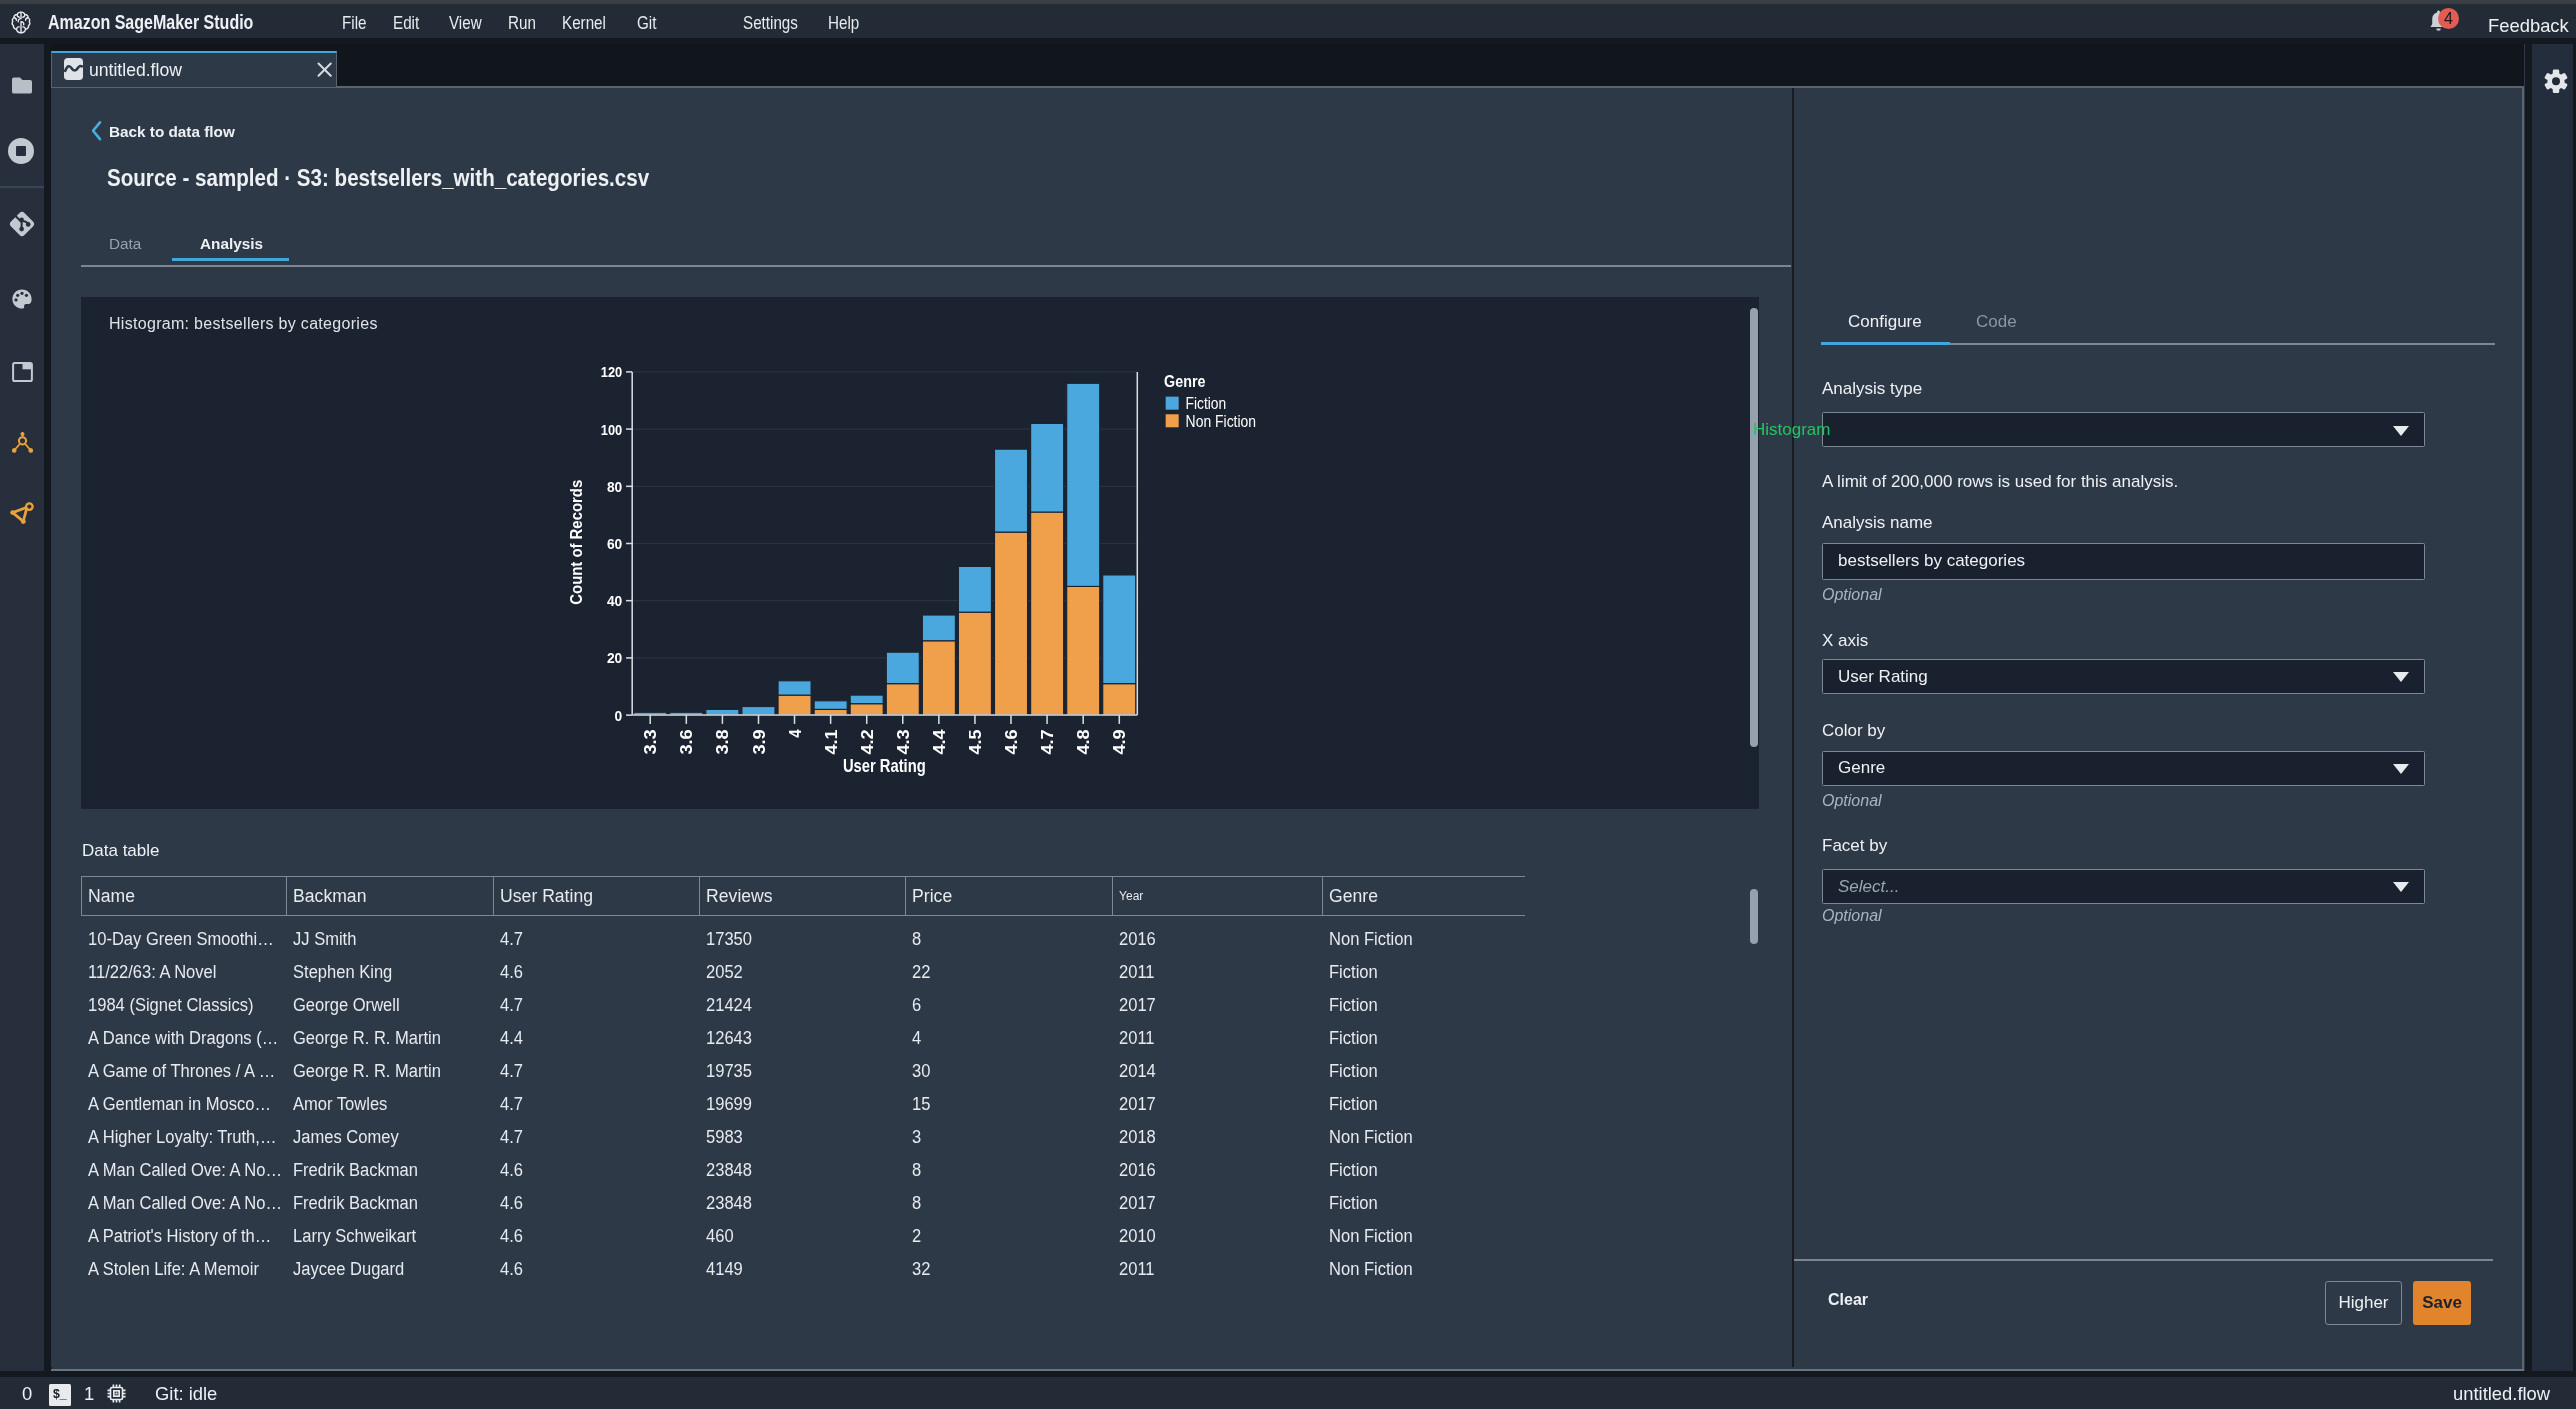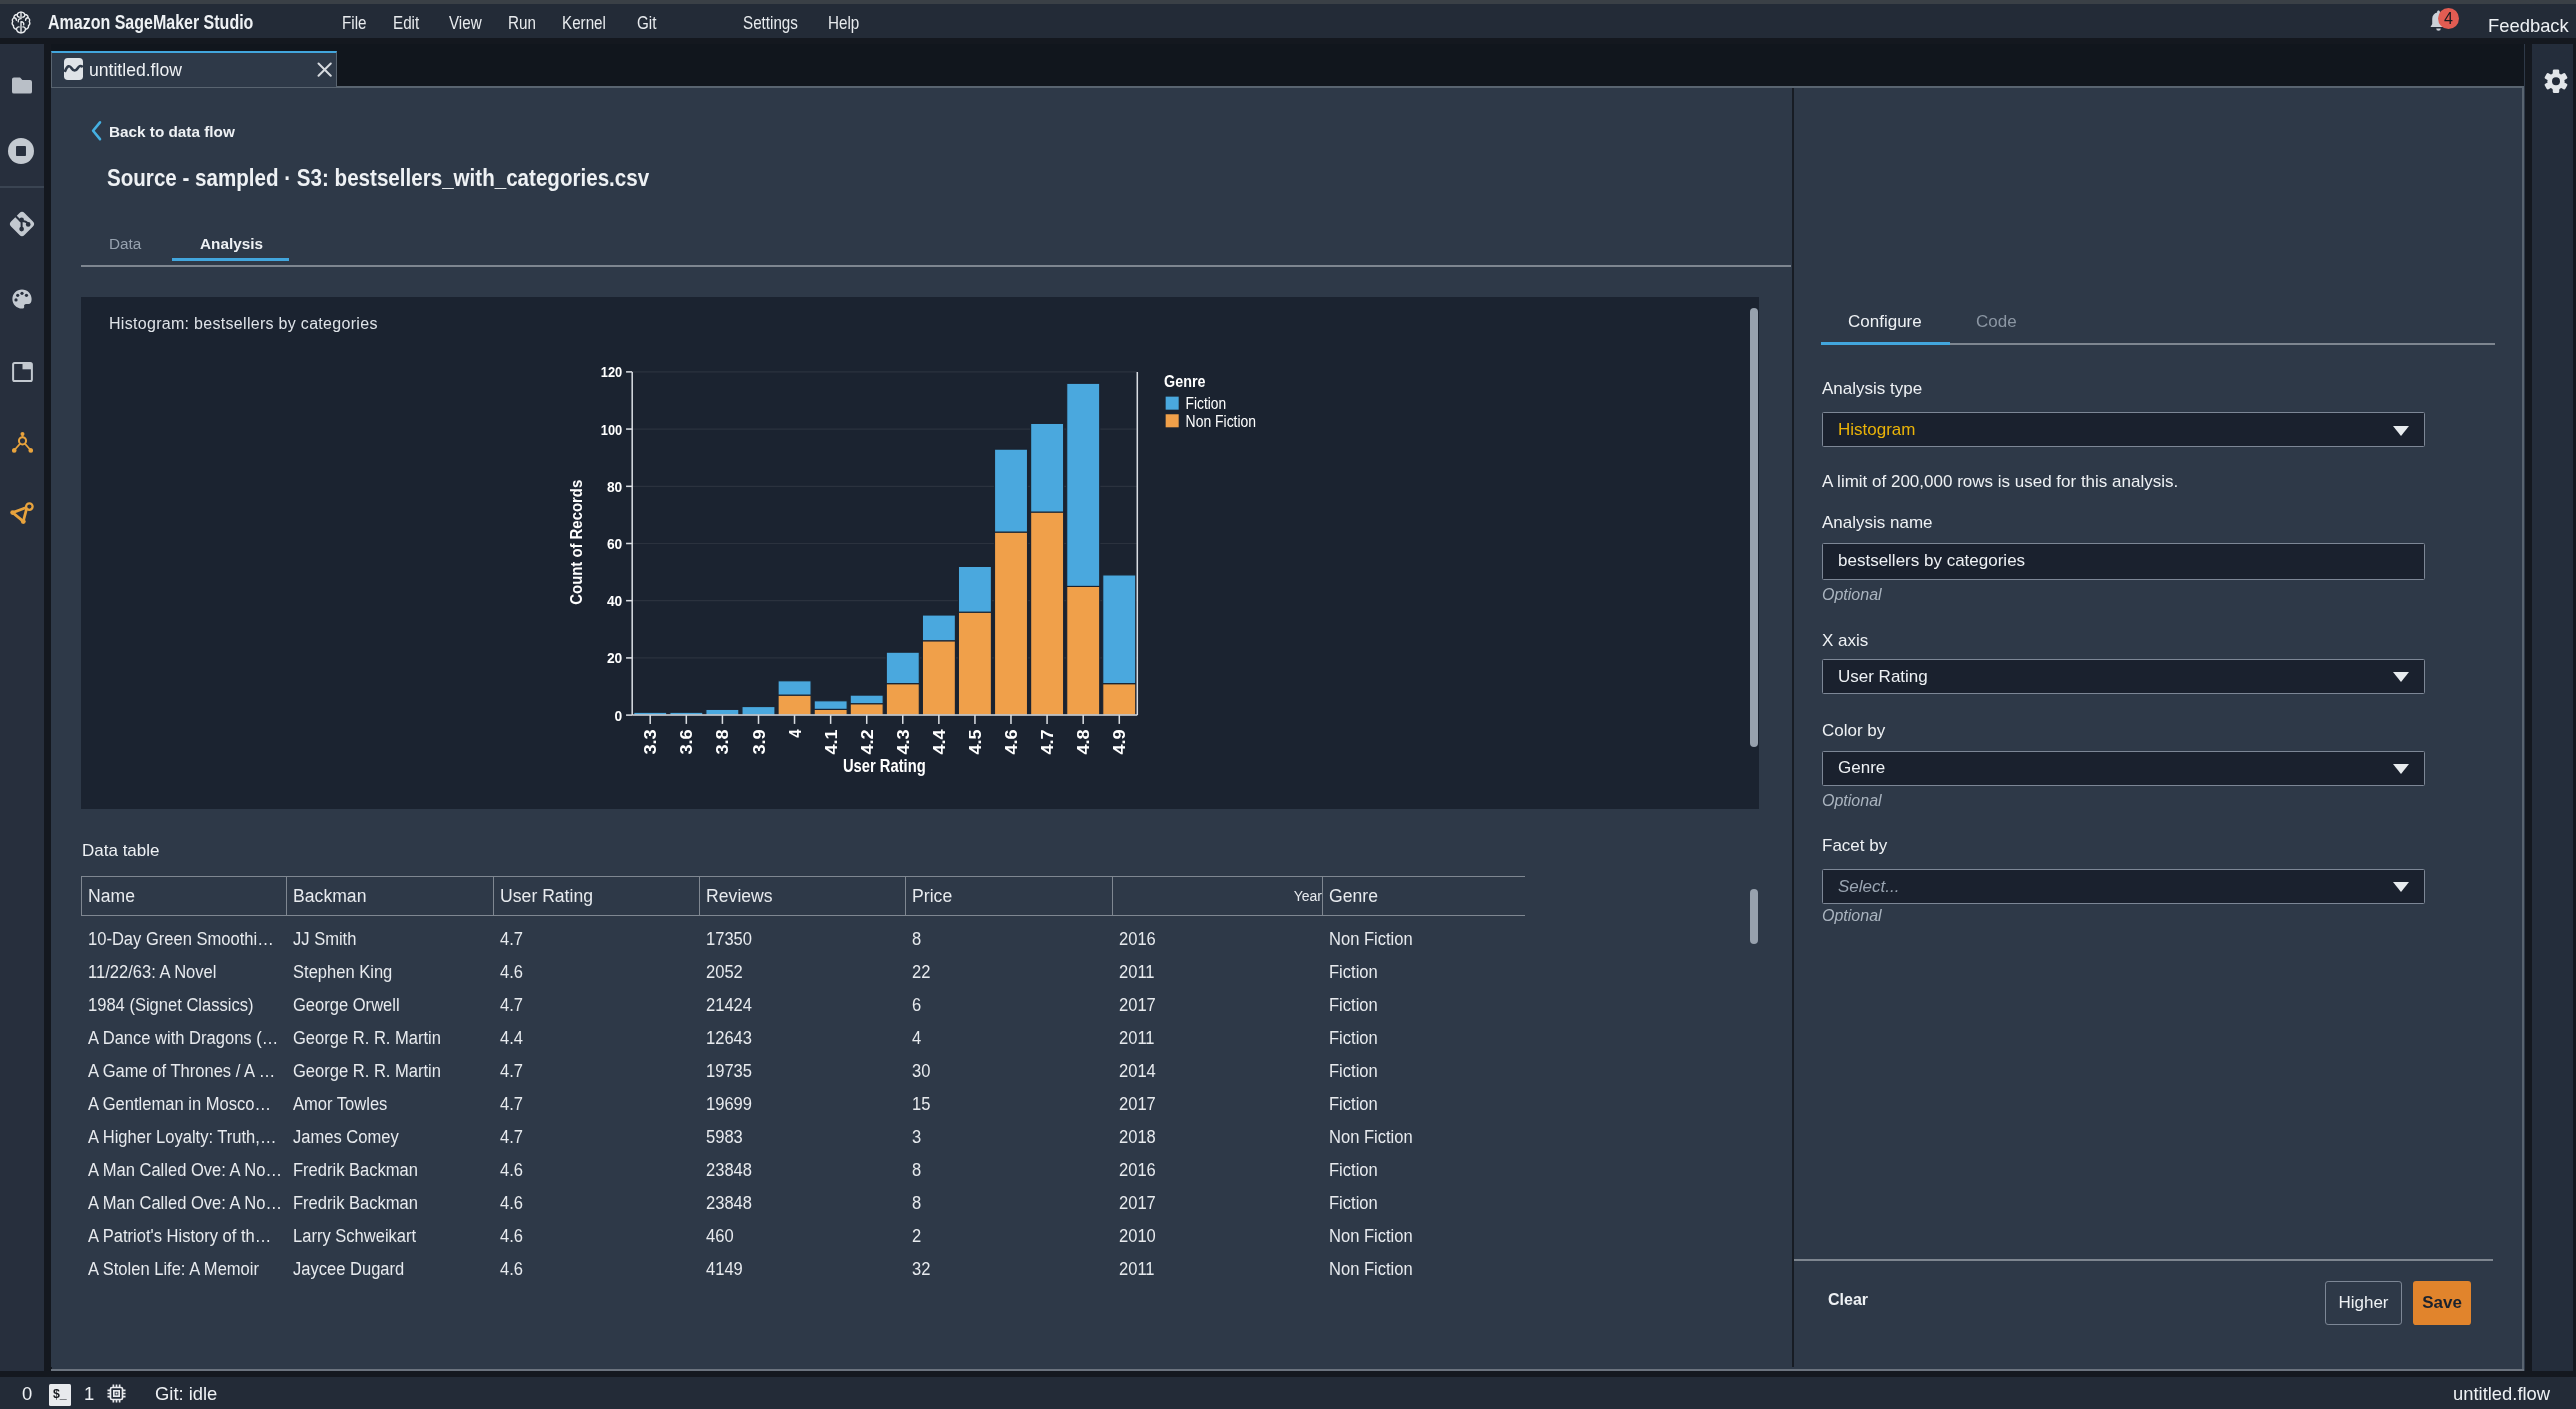--- a/index.html
+++ b/index.html
@@ -247,21 +247,21 @@
         <col style="width:210px">
         <col style="width:203px">
       </colgroup>
 <tbody>
         <tr style="height:39px;">
           <td style="border:1.5px solid #7f8791;padding:0 0 0 6.1px;font-size:17.6px;">Name</td>
           <td style="border:1.5px solid #7f8791;padding:0 0 0 6.1px;font-size:17.6px;">Backman</td>
           <td style="border:1.5px solid #7f8791;padding:0 0 0 6.1px;font-size:17.6px;">User Rating</td>
           <td style="border:1.5px solid #7f8791;padding:0 0 0 6.1px;font-size:17.6px;">Reviews</td>
           <td style="border:1.5px solid #7f8791;padding:0 0 0 6.1px;font-size:17.6px;">Price</td>
-          <td style="border:1.5px solid #7f8791;padding:0 0 0 6.1px;font-size:14px;text-align:right;">Year</td>
+          <td style="border:1.5px solid #7f8791;padding:0 0 0 6.1px;font-size:12px;">Year</td>
           <td style="border:1.5px solid #7f8791;padding:0 0 0 6.1px;font-size:17.6px;">Genre</td>
         </tr>
 <tr style="height:33px;">
           <td style="padding:0 0 0 6.1px;font-size:17.6px;white-space:nowrap;overflow:hidden;"><span style="position:relative;top:7.7px;display:inline-block;transform:scaleX(0.94);transform-origin:left center;">10-Day Green Smoothi…</span></td>
           <td style="padding:0 0 0 6.1px;font-size:17.6px;white-space:nowrap;overflow:hidden;"><span style="position:relative;top:7.7px;display:inline-block;transform:scaleX(0.94);transform-origin:left center;">JJ Smith</span></td>
           <td style="padding:0 0 0 6.1px;font-size:17.6px;white-space:nowrap;overflow:hidden;"><span style="position:relative;top:7.7px;display:inline-block;transform:scaleX(0.94);transform-origin:left center;">4.7</span></td>
           <td style="padding:0 0 0 6.1px;font-size:17.6px;white-space:nowrap;overflow:hidden;"><span style="position:relative;top:7.7px;display:inline-block;transform:scaleX(0.94);transform-origin:left center;">17350</span></td>
           <td style="padding:0 0 0 6.1px;font-size:17.6px;white-space:nowrap;overflow:hidden;"><span style="position:relative;top:7.7px;display:inline-block;transform:scaleX(0.94);transform-origin:left center;">8</span></td>
           <td style="padding:0 0 0 6.1px;font-size:17.6px;white-space:nowrap;overflow:hidden;"><span style="position:relative;top:7.7px;display:inline-block;transform:scaleX(0.94);transform-origin:left center;">2016</span></td>
           <td style="padding:0 0 0 6.1px;font-size:17.6px;white-space:nowrap;overflow:hidden;"><span style="position:relative;top:7.7px;display:inline-block;transform:scaleX(0.94);transform-origin:left center;">Non Fiction</span></td>
@@ -361,21 +361,21 @@
 
 </div>
 
 <div class="abs" style="left:1792px;top:88px;width:2.3px;height:1279px;background:#171c24;"></div>
 <div class="abs txt" style="left:1848px;top:312px;font-size:17px;">Configure</div>
 <div class="abs" style="left:1976px;top:312px;font-size:17px;color:#8b96a3;">Code</div>
 <div class="abs" style="left:1822px;top:343px;width:673px;height:1.5px;background:#7e8690;"></div>
 <div class="abs" style="left:1821px;top:342px;width:129px;height:3.1px;background:#42a6dd;"></div>
 <div class="abs txt" style="left:1822px;top:379px;font-size:17px;">Analysis type</div>
 <div class="abs" style="left:1822px;top:412px;width:603px;height:35px;background:#1a212e;border:1.5px solid #7d8796;border-radius:1.5px;"></div>
-<div class="abs" style="left:1838px;top:420px;font-size:17px;color:#eab308;">Histogram</div>
+<div class="abs" style="left:1753px;top:420px;font-size:17px;color:#22c55e;">Histogram</div>
 <div class="abs" style="left:2393px;top:426px;width:0;height:0;border-left:8.4px solid transparent;border-right:8.4px solid transparent;border-top:10px solid #e8ecef;"></div>
 <div class="abs txt" style="left:1822px;top:472px;font-size:17px;white-space:nowrap;">A limit of 200,000 rows is used for this analysis.</div>
 <div class="abs txt" style="left:1822px;top:513px;font-size:17px;">Analysis name</div>
 <div class="abs" style="left:1822px;top:543px;width:603px;height:37px;background:#1a212e;border:1.5px solid #7d8796;border-radius:1.5px;"></div>
 <div class="abs txt" style="left:1838px;top:551px;font-size:17px;">bestsellers by categories</div>
 <div class="abs" style="left:1822px;top:586px;font-size:16px;color:#aab4bf;font-style:italic;">Optional</div>
 <div class="abs txt" style="left:1822px;top:631px;font-size:17px;">X axis</div>
 <div class="abs" style="left:1822px;top:659px;width:603px;height:35px;background:#1a212e;border:1.5px solid #7d8796;border-radius:1.5px;"></div>
 <div class="abs" style="left:1838px;top:667px;font-size:17px;color:#eef1f4;">User Rating</div>
 <div class="abs" style="left:2393px;top:672px;width:0;height:0;border-left:8.4px solid transparent;border-right:8.4px solid transparent;border-top:10px solid #e8ecef;"></div>

